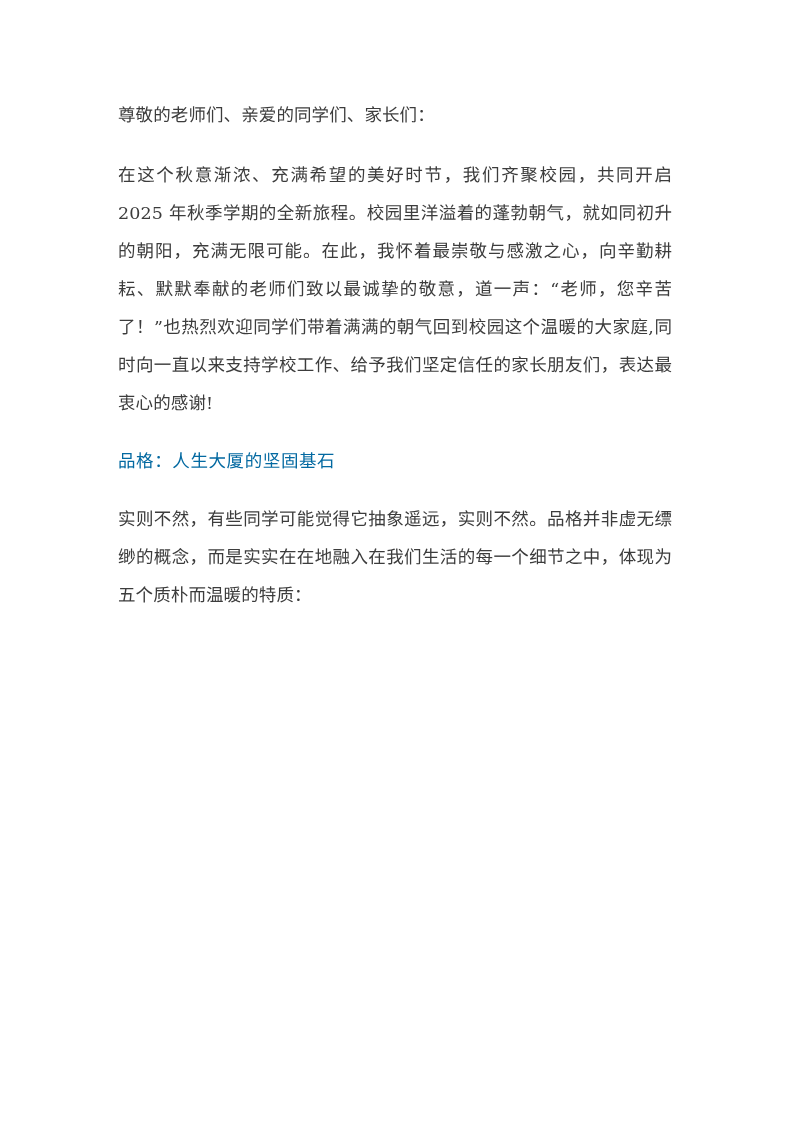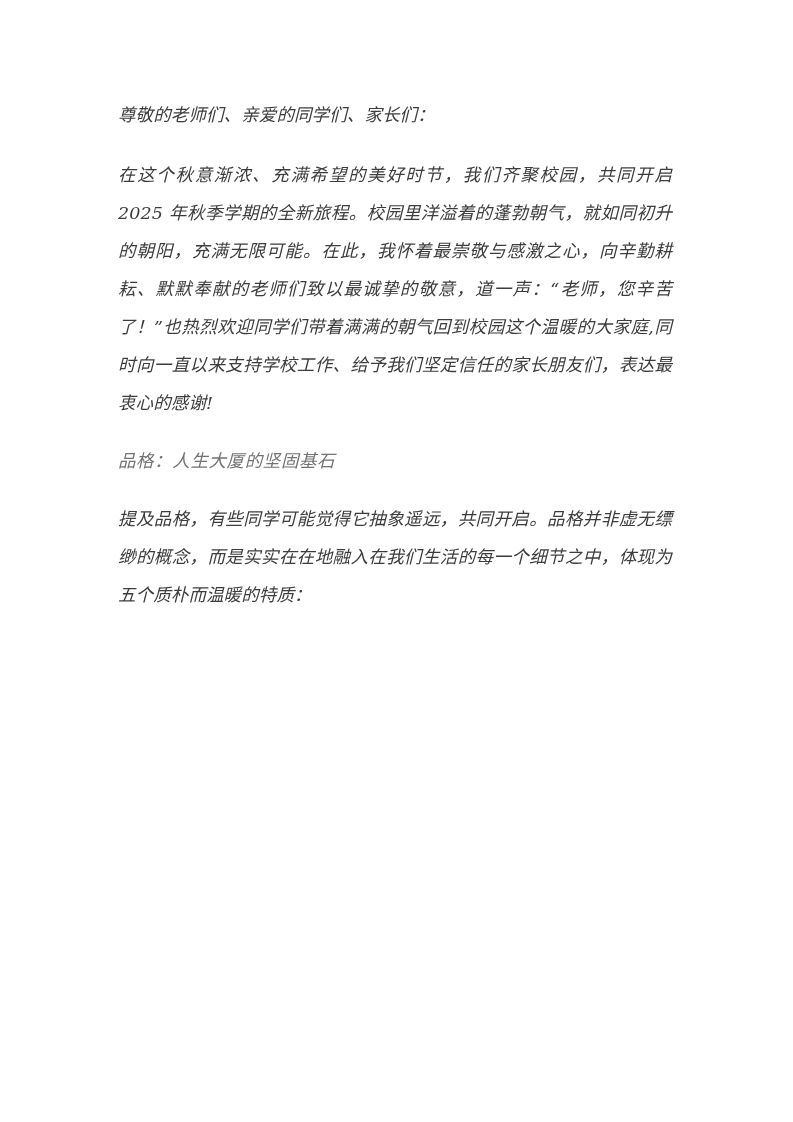--- a/index.html
+++ b/index.html
@@ -29,41 +29,40 @@
   .para {
     font-family: "DejaVu Serif", "Liberation Serif", serif;
     font-size: 17.5px;
     line-height: 38px;
     color: #3c3c3c;
     margin: 0 0 18px 0;
     text-align: justify;
     text-justify: inter-character;
     letter-spacing: 0.1px;
     font-weight: 400;
-    font-style: italic;
     -webkit-font-smoothing: antialiased;
   }
 
   .para:last-child {
     margin-bottom: 0;
   }
 
   .para.salutation {
     margin-bottom: 22px;
   }
 
   .para.greeting {
     margin-bottom: 22px;
   }
 
   .para.section-heading {
     margin-top: 2px;
     margin-bottom: 20px;
     font-weight: 400;
-    color: #737373;
+    color: #0369a1;
     letter-spacing: 0.6px;
   }
 
   .para.block {
     margin-bottom: 20px;
   }
 </style>
 </head>
 <body>
 
@@ -71,16 +70,16 @@
   <div class="doc-body">
 
     <p class="para salutation">尊敬的老师们、亲爱的同学们、家长们：</p>
 
 
     <p class="para block">在这个秋意渐浓、充满希望的美好时节，我们齐聚校园，共同开启 2025 年秋季学期的全新旅程。校园里洋溢着的蓬勃朝气，就如同初升的朝阳，充满无限可能。在此，我怀着最崇敬与感激之心，向辛勤耕耘、默默奉献的老师们致以最诚挚的敬意，道一声：“老师，您辛苦了！”也热烈欢迎同学们带着满满的朝气回到校园这个温暖的大家庭,同时向一直以来支持学校工作、给予我们坚定信任的家长朋友们，表达最衷心的感谢!</p>
 
 
     <p class="para section-heading">品格：人生大厦的坚固基石</p>
 
-    <p class="para block">提及品格，有些同学可能觉得它抽象遥远，共同开启。品格并非虚无缥缈的概念，而是实实在在地融入在我们生活的每一个细节之中，体现为五个质朴而温暖的特质：</p>
+    <p class="para block">实则不然，有些同学可能觉得它抽象遥远，实则不然。品格并非虚无缥缈的概念，而是实实在在地融入在我们生活的每一个细节之中，体现为五个质朴而温暖的特质：</p>
 
   </div>
 </div>
 
 </body></html>

